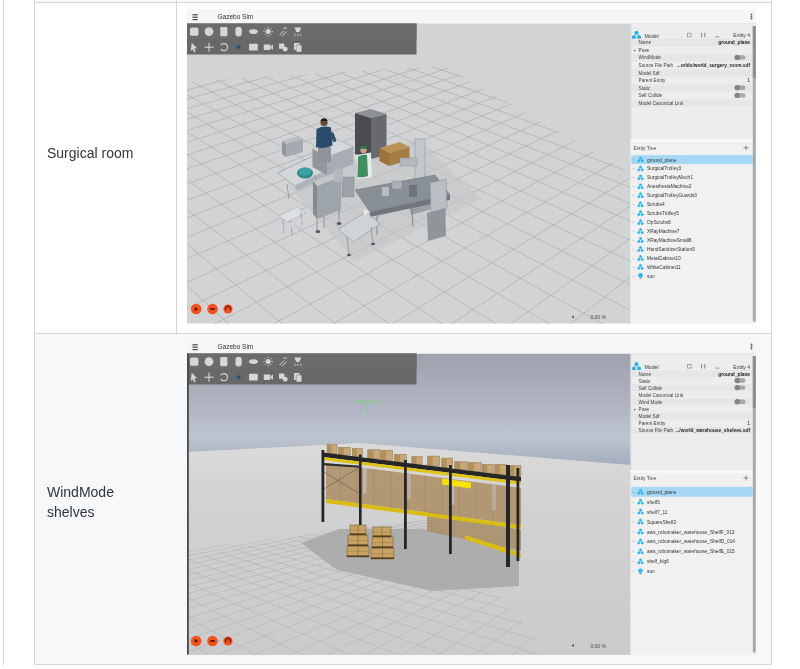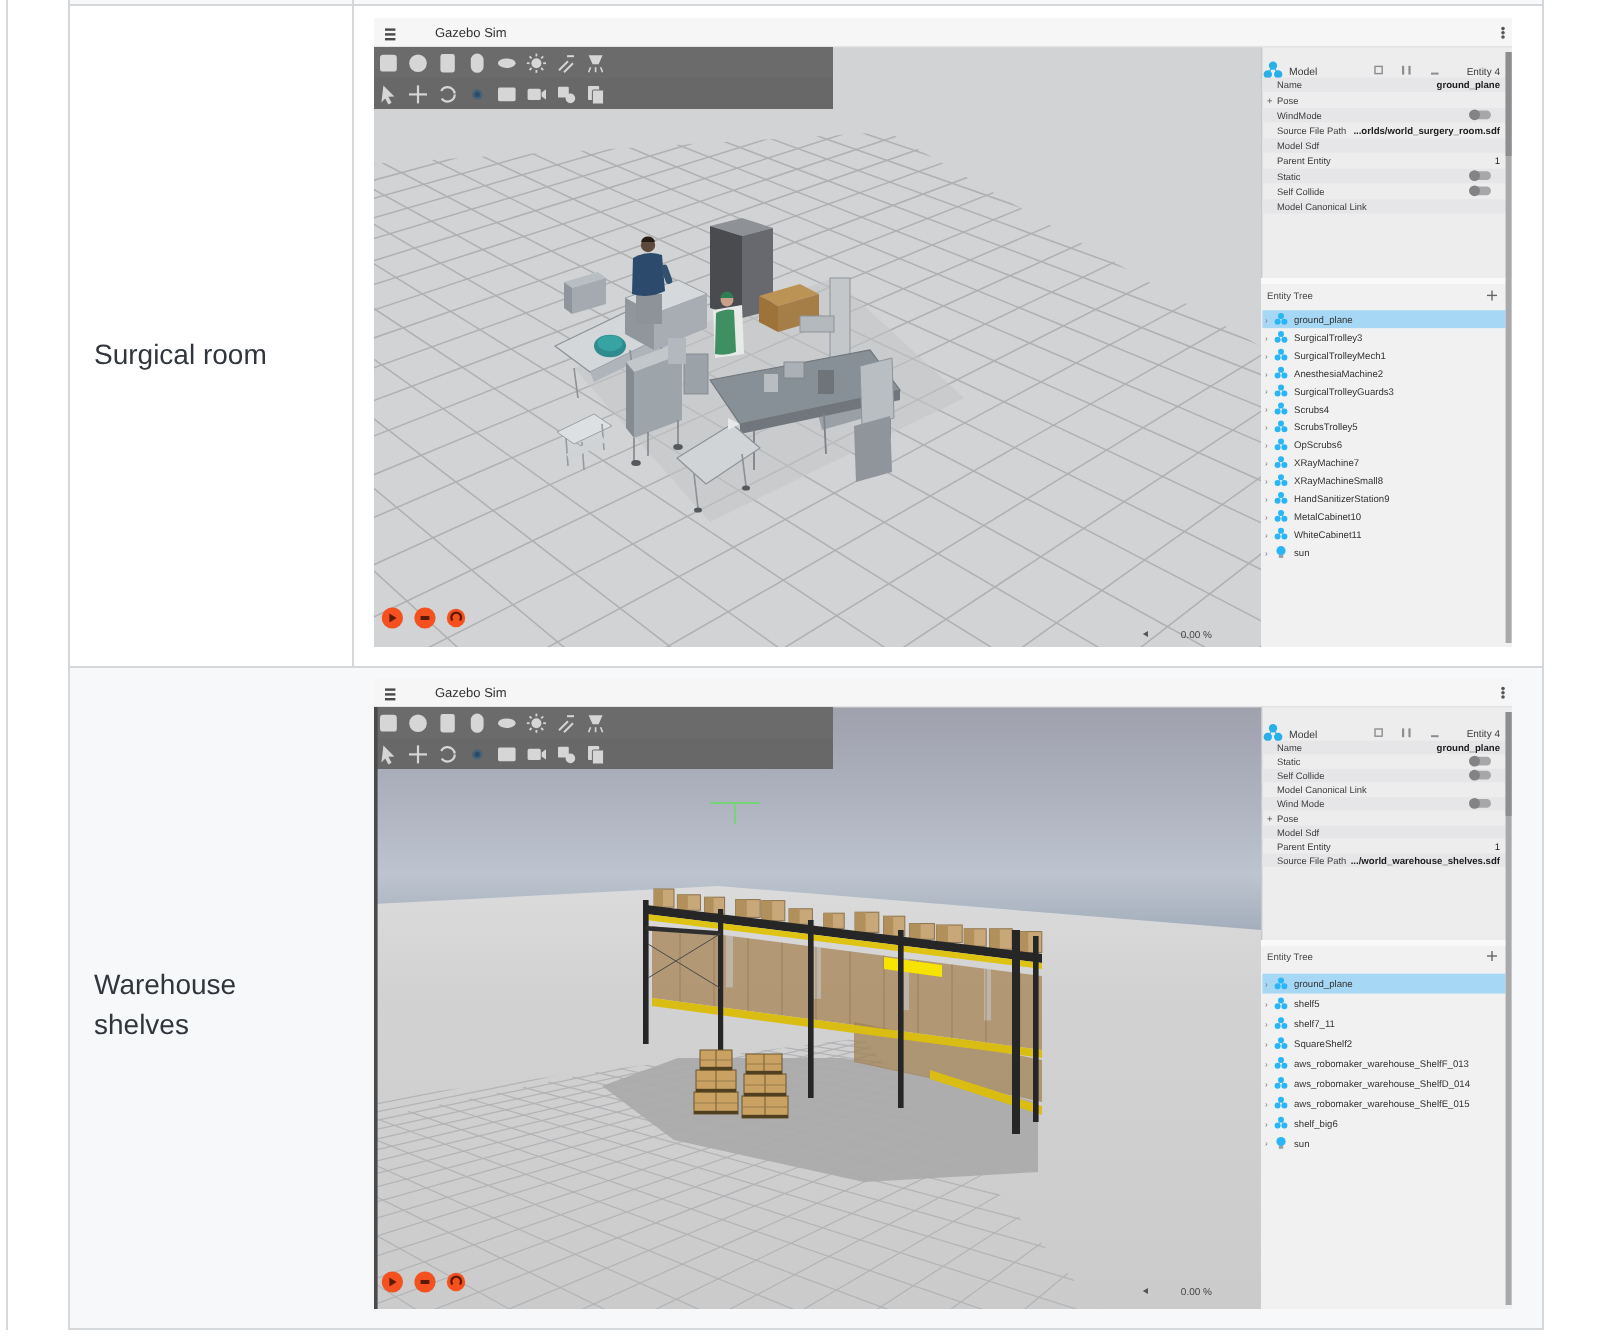--- a/index.html
+++ b/index.html
@@ -7,22 +7,22 @@
 </style></head><body>
 <div class="abs" style="left:3px;top:0;width:1px;height:665px;background:#d8d8d8"></div>
 <div class="abs" style="left:34px;top:0;width:738px;height:2px;background:#f6f8fa"></div>
 <div class="abs" style="left:34px;top:2px;width:738px;height:1px;background:#d5d8da"></div>
 <div class="abs" style="left:34px;top:0px;width:1px;height:665px;background:#d5d8da"></div>
 <div class="abs" style="left:176px;top:0px;width:1px;height:665px;background:#d5d8da"></div>
 <div class="abs" style="left:771px;top:0px;width:1px;height:665px;background:#d5d8da"></div>
 <div class="abs" style="left:35px;top:334px;width:736px;height:330px;background:#f6f8fa"></div>
 <div class="abs" style="left:34px;top:333px;width:738px;height:1px;background:#d5d8da"></div>
 <div class="abs" style="left:34px;top:664px;width:738px;height:1px;background:#d5d8da"></div>
-<div class="abs" style="left:47px;top:170px;font-size:14px;line-height:14px;color:#30363c;">Surgical room</div>
-<div class="abs" style="left:47px;top:482px;font-size:14px;line-height:20px;color:#30363c;width:115px;">Warehouse shelves</div>
+<div class="abs" style="left:47px;top:146px;font-size:14px;line-height:14px;color:#30363c;">Surgical room</div>
+<div class="abs" style="left:47px;top:482px;font-size:14px;line-height:20px;color:#30363c;width:115px;">WindMode shelves</div>
 <div class="abs" style="left:187px;top:9px;width:569px;height:315px;"><svg width="569" height="314.5" viewBox="0 0 569 314.5" font-family="Liberation Sans, sans-serif">
       <defs>
         <clipPath id="vp1">
           <rect x="0" y="14.5" width="443.5" height="300.0"></rect>
         </clipPath>
         <clipPath id="gridpatch1">
           <polygon points="-5,73 257,57 450,168 450,330 -5,330"></polygon>
         </clipPath>
       </defs>
       <rect x="0" y="14.5" width="443.5" height="300.0" fill="#d2d3d4"></rect>

